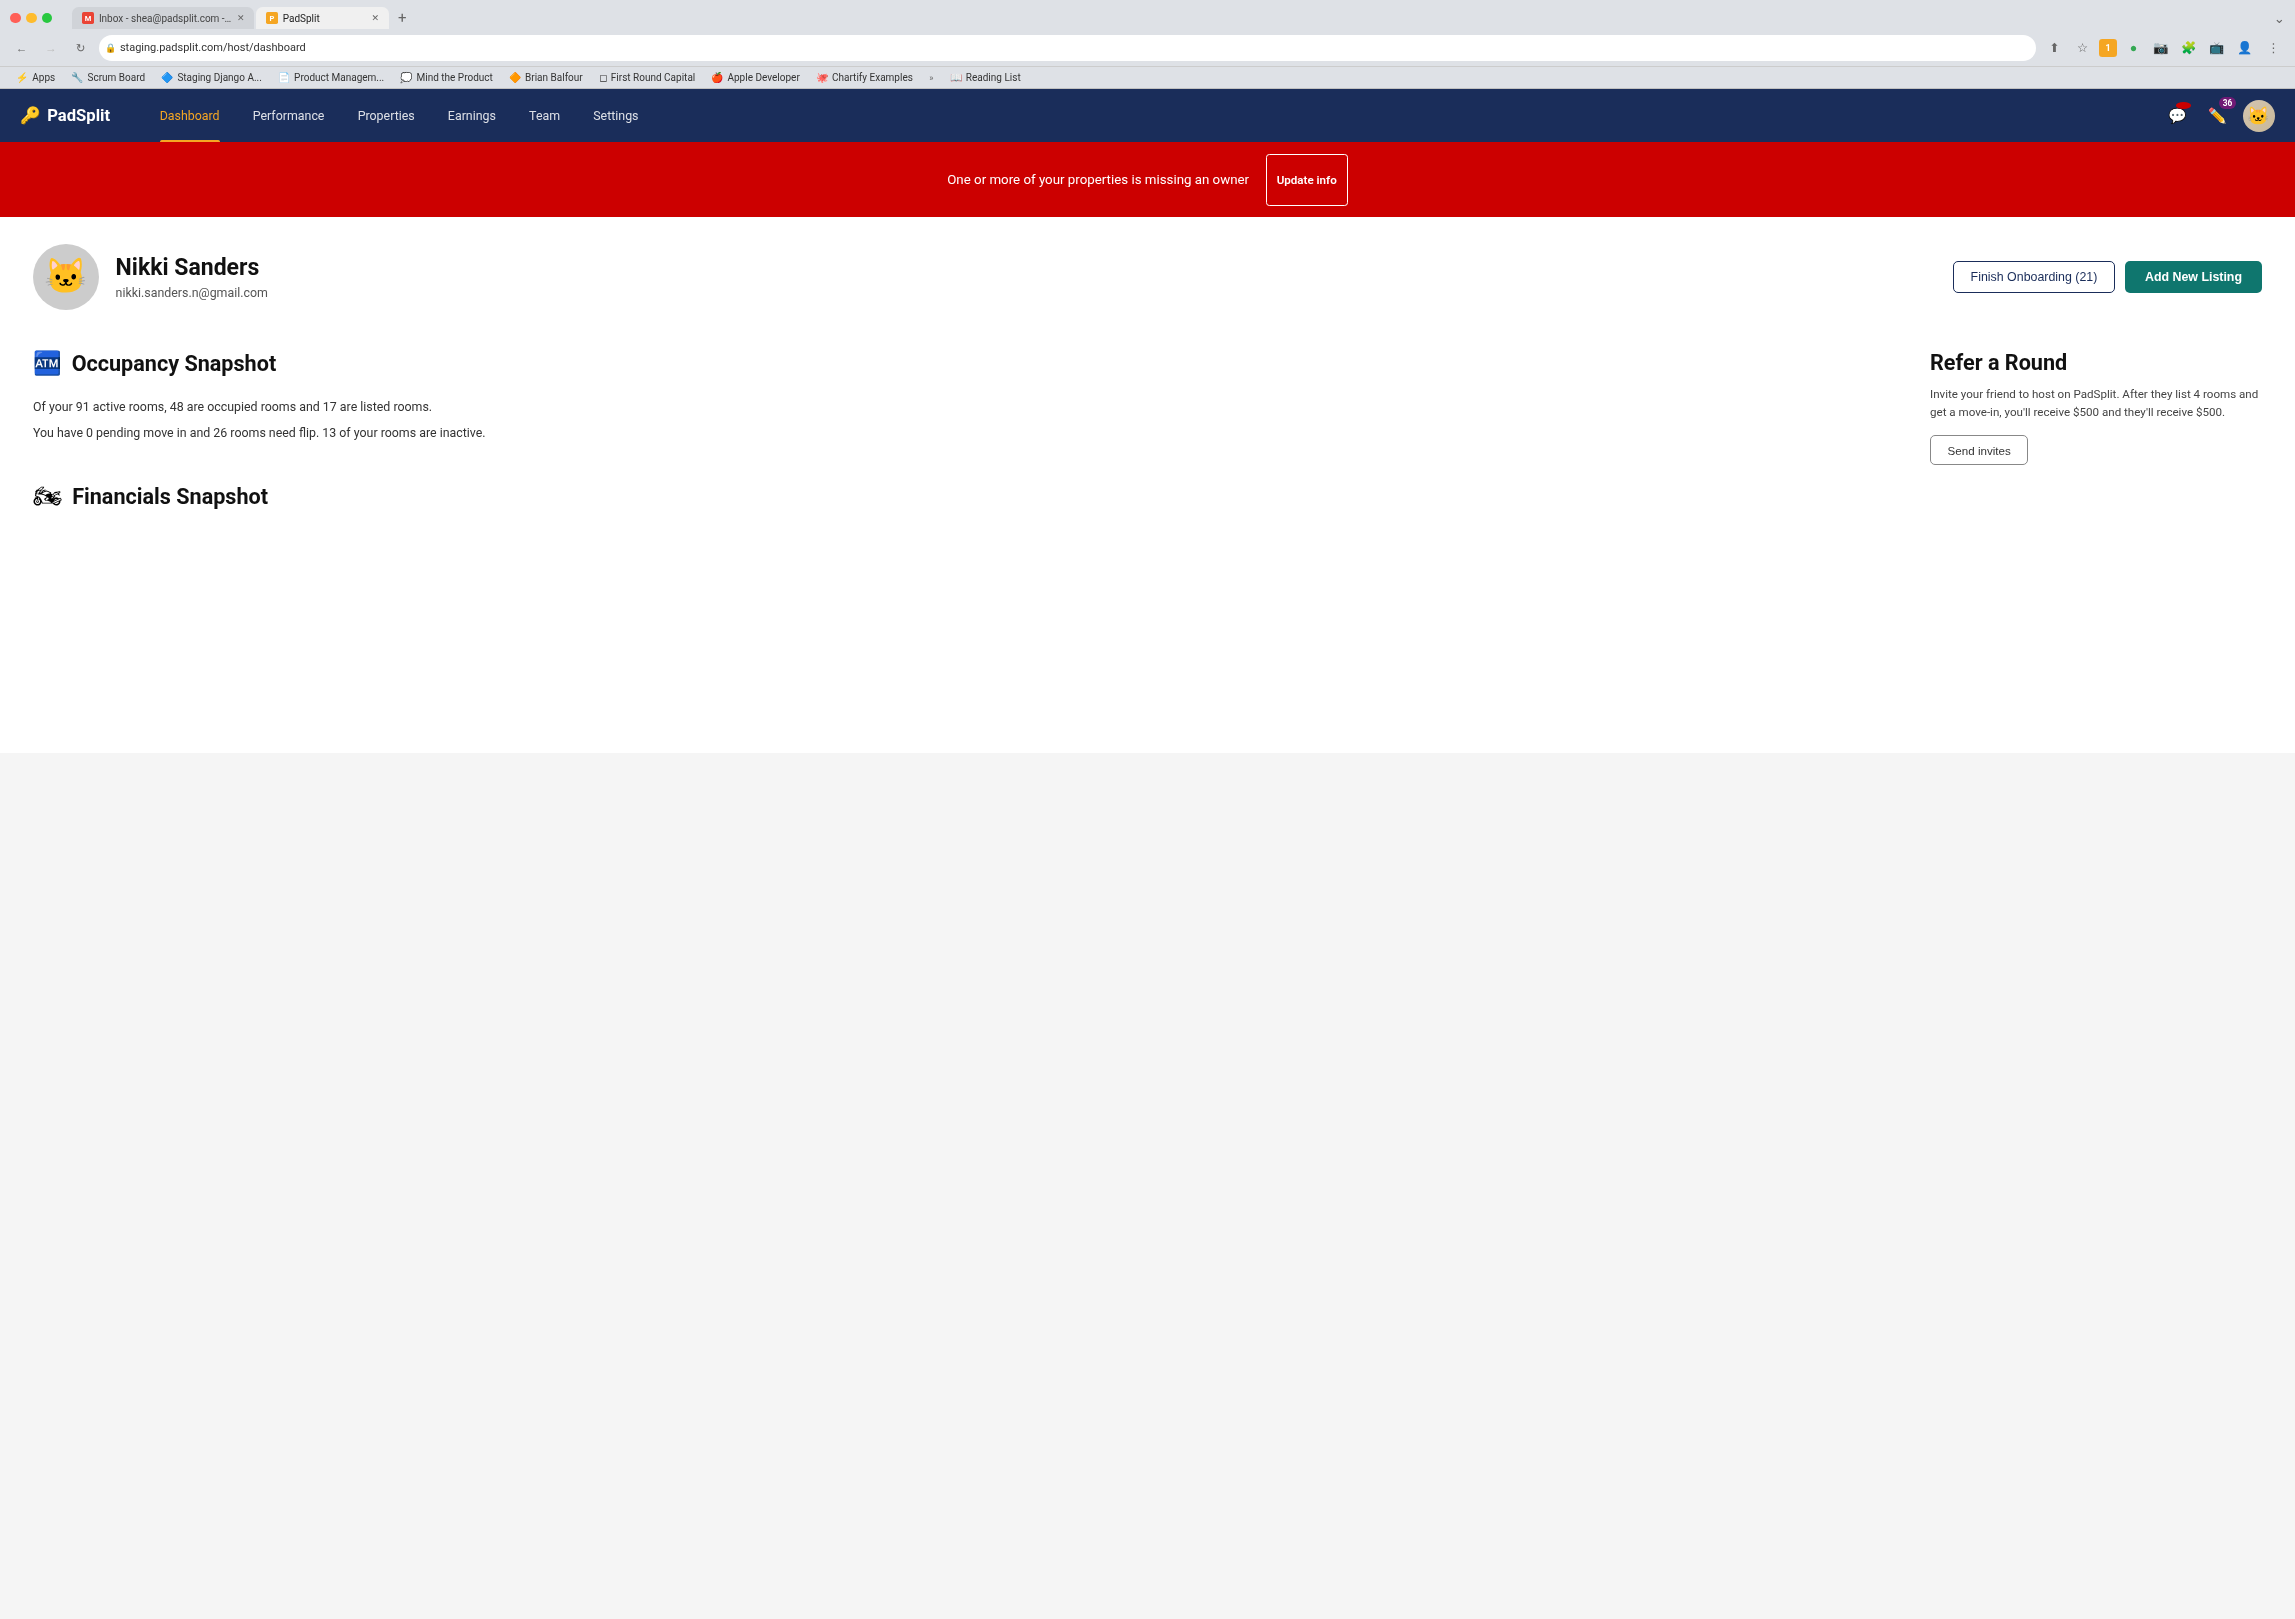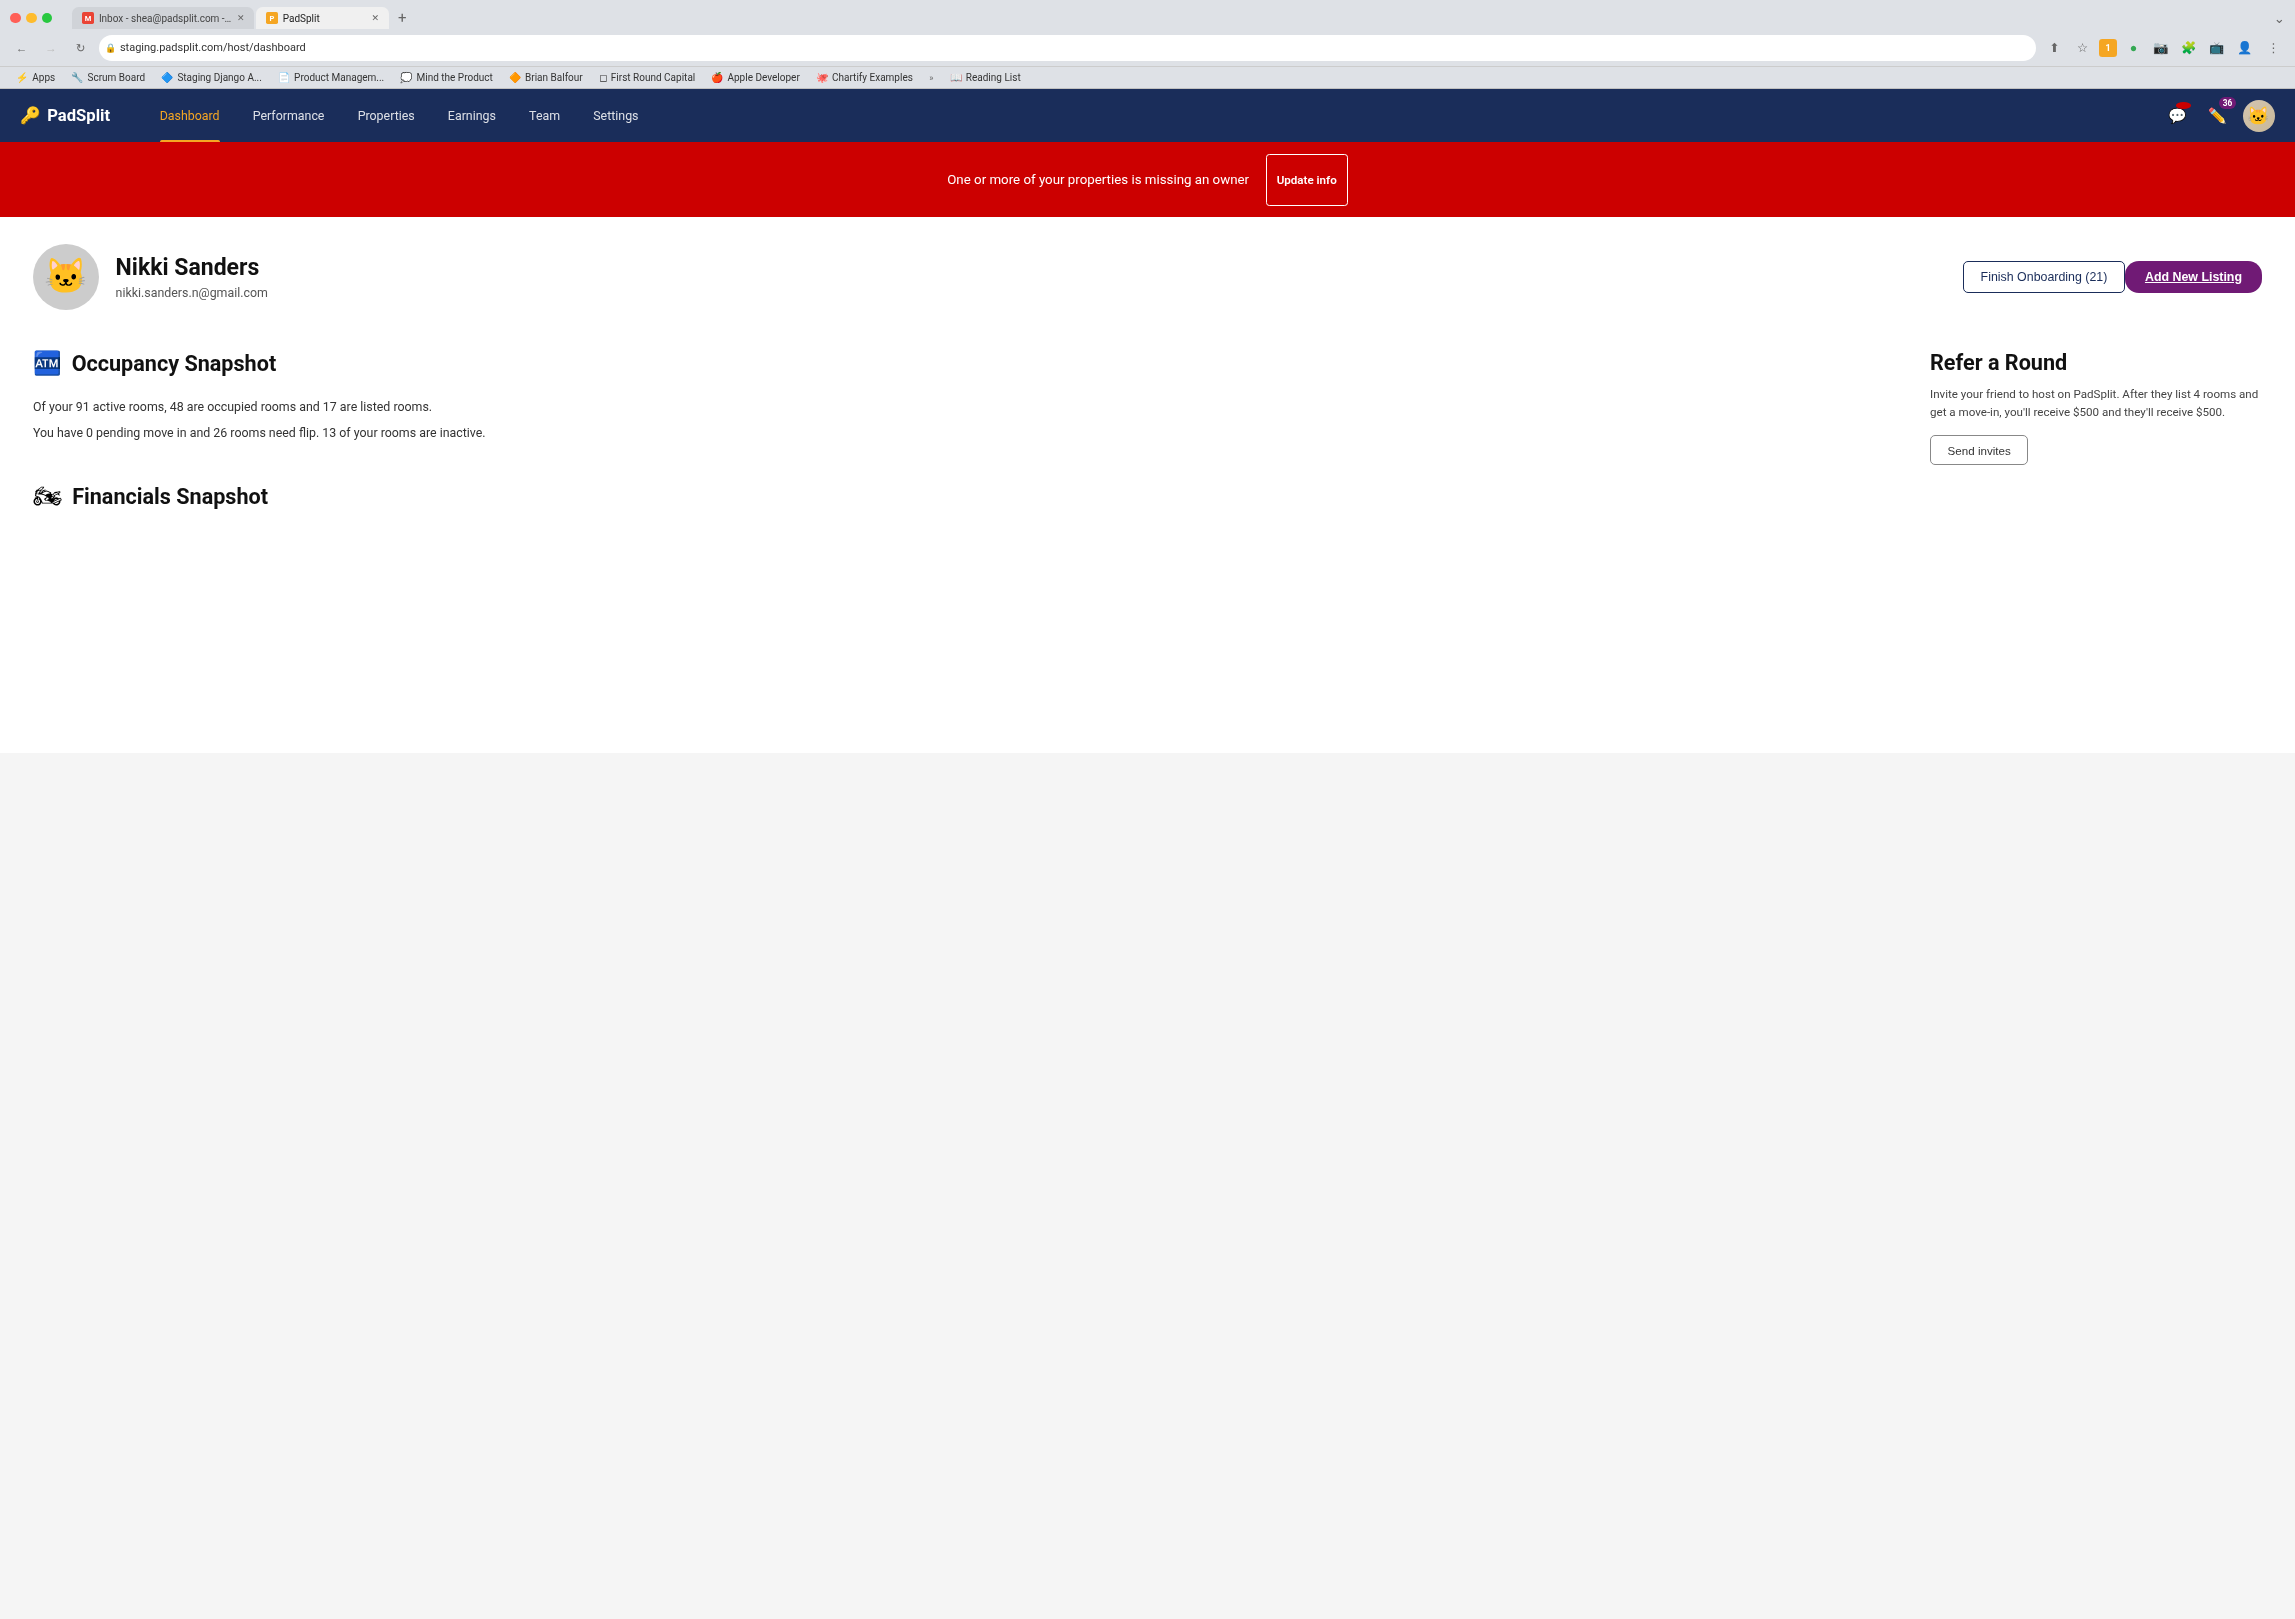--- a/index.html
+++ b/index.html
@@ -101,26 +101,26 @@
     
     .profile-section {
       display: flex; align-items: center; justify-content: space-between; margin-bottom: 40px;
     }
     .profile-left { display: flex; align-items: center; gap: 16.6px; }
     .profile-avatar {
       width: 66px; height: 66px; border-radius: 50%; background: #ccc; overflow: hidden; display: flex; align-items: center; justify-content: center; font-size: 30px;
     }
     .profile-info h1 { font-size: 23px; font-weight: 700; color: #111; }
     .profile-info p { font-size: 12.4px; color: #555; margin-top: 3.3px; }
-    .profile-actions { display: flex; gap: 0; }
+    .profile-actions { display: flex; gap: 10px; }
     .btn-outline {
       border: 0.8px solid #1a2d5a; color: #1a2d5a; background: white; padding: 8.3px 16.6px; border-radius: 5px; font-size: 12.4px; cursor: pointer; font-weight: 500;
     }
     .btn-primary {
-      background: #701a75; color: white; border: none; padding: 8.3px 20px; border-radius: 14px; font-size: 12.4px; cursor: pointer; font-weight: 600; text-decoration: underline;
+      background: #0f766e; color: white; border: none; padding: 8.3px 20px; border-radius: 5px; font-size: 12.4px; cursor: pointer; font-weight: 600;
     }
 
     
     .dashboard-grid {
       display: grid; grid-template-columns: 1fr 332px; gap: 40px;
     }
     .left-col {}
     .right-col {}
 
     

